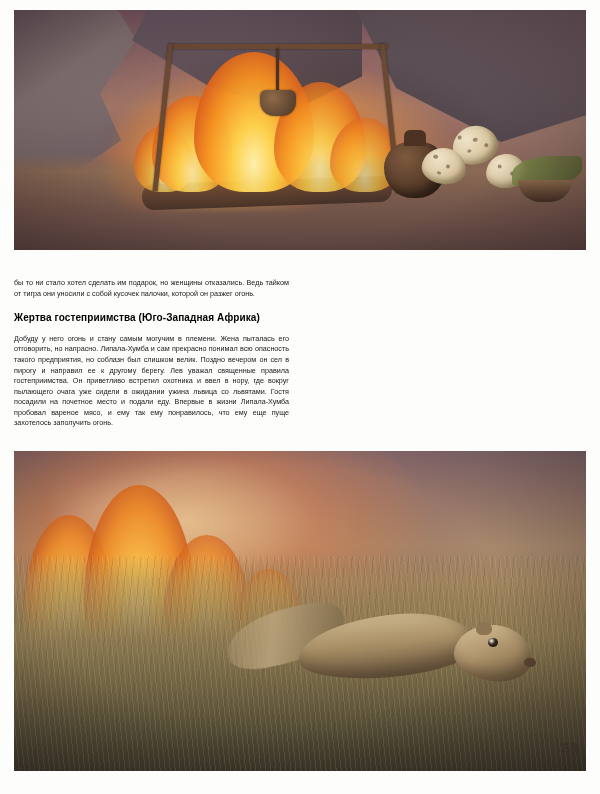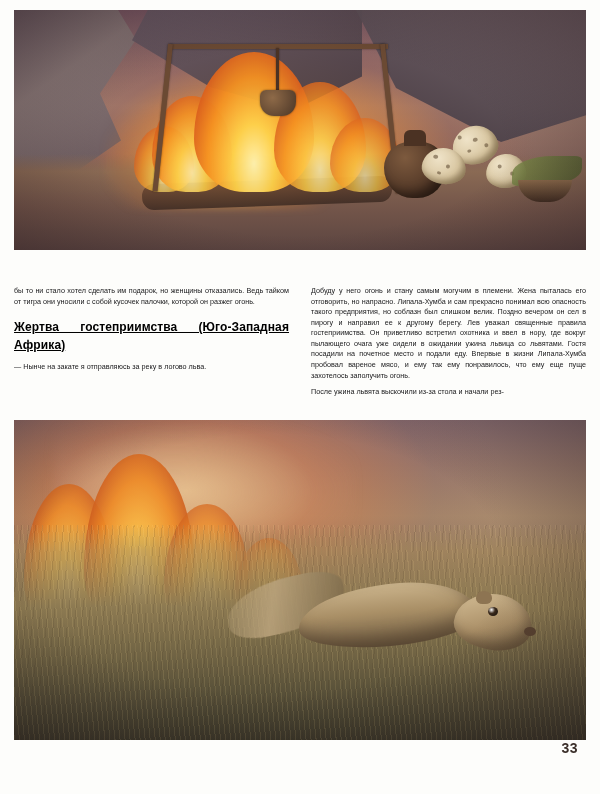--- a/index.html
+++ b/index.html
@@ -165,40 +165,39 @@
     opacity: 0.85;
   }
   .illus-top .vignette {
     position: absolute; inset: 0;
     background: radial-gradient(ellipse at 50% 55%, rgba(0,0,0,0) 50%, rgba(40,25,30,0.45) 100%);
     pointer-events: none;
   }
 
   
   .text-area {
-    margin-top: 36px;
+    margin-top: 28px;
     display: flex;
-    gap: 22px;
     width: 572px;
+    flex-direction: column;
   }
   .col {
     width: 275px;
     font-size: 7.2px;
     line-height: 1.47;
     color: #18181a;
     text-align: justify;
   }
   .col p { margin: 0 0 6px 0; }
   .section-title {
     font-weight: bold;
-    font-size: 12px;
+    font-size: 10px;
     margin: 12px 0 8px 0;
     color: #000;
     letter-spacing: 0.1px;
-    text-decoration: underline;
   }
 
   
   .illus-bottom {
     position: relative;
     margin-top: 16px;
     width: 572px;
     height: 320px;
     overflow: hidden;
     background: #6b5a4a;
@@ -349,25 +348,23 @@
     <div class="leaf"></div>
     <div class="bowl"></div>
 
     <div class="vignette"></div>
   </div>
 
   <div class="text-area">
     <div class="col">
       <p>бы то ни стало хотел сделать им подарок, но женщины отказались. Ведь тайком от тигра они уносили с собой кусочек палочки, которой он разжег огонь.</p>
       <div class="section-title">Жертва гостеприимства (Юго-Западная  Африка)</div>
-      <p>— Нынче на закате я отправляюсь за реку в логово льва.</p>
     </div>
     <div class="col">
       <p>Добуду у него огонь и стану самым могучим в племени. Жена пыталась его отговорить, но напрасно. Липала-Хумба и сам прекрасно понимал всю опасность такого предприятия, но соблазн был слишком велик. Поздно вечером он сел в пирогу и направил ее к другому берегу. Лев уважал священные правила гостеприимства. Он приветливо встретил охотника и ввел в нору, где вокруг пылающего очага уже сидели в ожидании ужина львица со львятами. Гостя посадили на почетное место и подали еду. Впервые в жизни Липала-Хумба пробовал вареное мясо, и ему так ему понравилось, что ему еще пуще захотелось заполучить огонь.</p>
-      <p>После ужина львята выскочили из-за стола и начали рез-</p>
     </div>
   </div>
 
   <div class="illus-bottom">
     <div class="bsky"></div>
     <div class="smoke"></div>
     <div class="bflames">
       <div class="bf bf1"></div>
       <div class="bf bf2"></div>
       <div class="bf bf3"></div>

